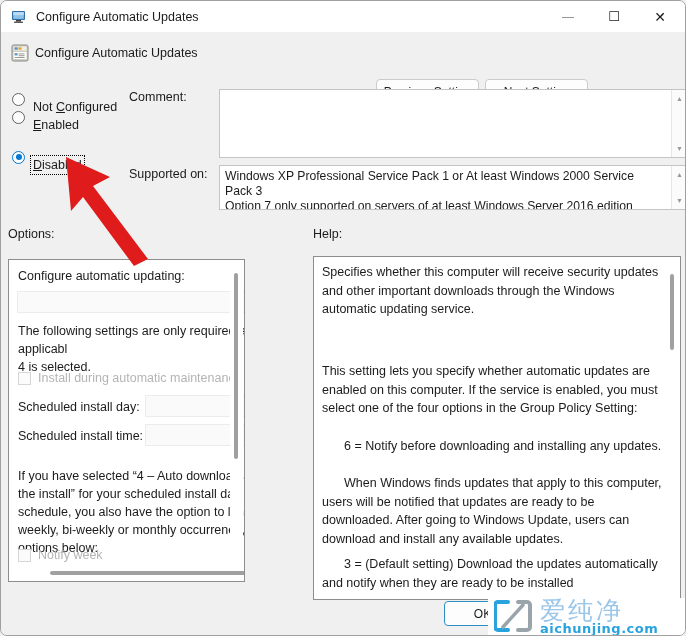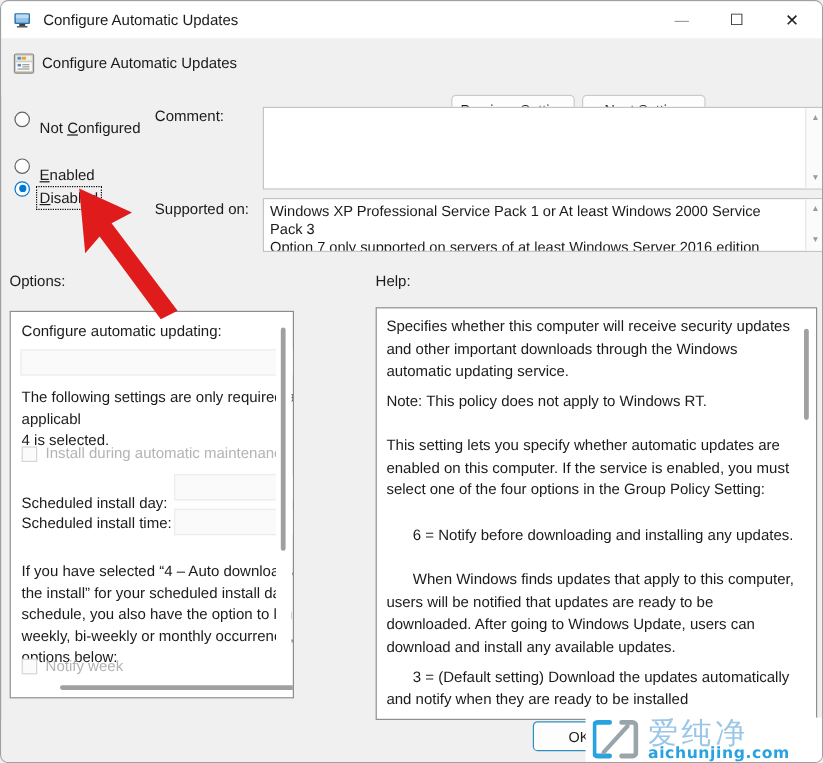--- a/index.html
+++ b/index.html
@@ -44,21 +44,21 @@
     box-sizing:border-box;cursor:default;padding:0;
     display:flex;align-items:center;justify-content:center;
   }
   .btn-prev{position:absolute;left:375px;top:47px;width:103px;height:25px;}
   .btn-next{position:absolute;left:484px;top:47px;width:103px;height:25px;}
   .u{text-decoration:underline;}
 
   
   .radio-row{position:absolute;display:flex;align-items:center;height:18px;}
   .radio-row.r1{left:11px;top:89px;}
-  .radio-row.r2{left:11px;top:128px;}
+  .radio-row.r2{left:11px;top:107px;}
   .radio-row.r3{left:11px;top:147px;}
   .radio{
     width:13px;height:13px;border-radius:50%;
     border:1px solid #636363;background:#fdfdfd;box-sizing:border-box;
     flex:0 0 auto;position:relative;
   }
   .radio.checked{border:1px solid #0078d4;background:#ffffff;}
   .radio.checked::after{
     content:"";position:absolute;left:2.5px;top:2.5px;width:6px;height:6px;
     border-radius:50%;background:#0078d4;
@@ -126,21 +126,21 @@
   .para2{left:9px;top:207px;}
   .chk-row{position:absolute;display:flex;align-items:center;}
   .chk{
     width:13px;height:13px;border:1px solid #d6d6d6;background:#fbfbfb;
     box-sizing:border-box;flex:0 0 auto;
   }
   .chk-label{margin-left:7px;font-size:12.5px;color:#b4b4b4;white-space:nowrap;}
   .chk1{left:9px;top:111px;}
   .chk2{left:9px;top:288px;}
   .opt-field-label{position:absolute;font-size:12.5px;color:#1b1b1b;white-space:nowrap;}
-  .sid-label{left:9px;top:152px;text-align:center;}
+  .sid-label{left:9px;top:140px;text-align:center;}
   .sit-label{left:9px;top:169px;}
   .sid-input{
     position:absolute;left:136px;top:135px;width:159px;height:22px;
     background:#fafafa;border:1px solid #ececec;box-sizing:border-box;
   }
   .sit-combo{
     position:absolute;left:136px;top:164px;width:159px;height:22px;
     background:#fafafa;border:1px solid #ececec;box-sizing:border-box;
   }
   .sit-combo .cv{
@@ -311,21 +311,20 @@
       <div class="thin-thumb" style="top:12px;height:186px;"></div>
     </div>
     <div class="hthin-track">
       <div class="hthin-thumb" style="left:40px;width:220px;"></div>
     </div>
   </div>
 
   <div class="pane help-pane">
     <div class="pane-inner">
       <div class="help-p" style="top:6px;">Specifies whether this computer will receive security updates and other important downloads through the Windows automatic updating service.</div>
-      <div class="help-p" style="top:68px;">Note: This policy does not apply to Windows RT.</div>
       <div class="help-p" style="top:105px;">This setting lets you specify whether automatic updates are enabled on this computer. If the service is enabled, you must select one of the four options in the Group Policy Setting:</div>
       <div class="help-p indent" style="top:180px;">6 = Notify before downloading and installing any updates.</div>
       <div class="help-p indent" style="top:217px;">When Windows finds updates that apply to this computer, users will be notified that updates are ready to be downloaded. After going to Windows Update, users can download and install any available updates.</div>
       <div class="help-p indent" style="top:298px;">3 = (Default setting) Download the updates automatically and notify when they are ready to be installed</div>
 
     </div>
     <div class="thin-track">
       <div class="thin-thumb" style="top:16px;height:76px;"></div>
     </div>
   </div>

